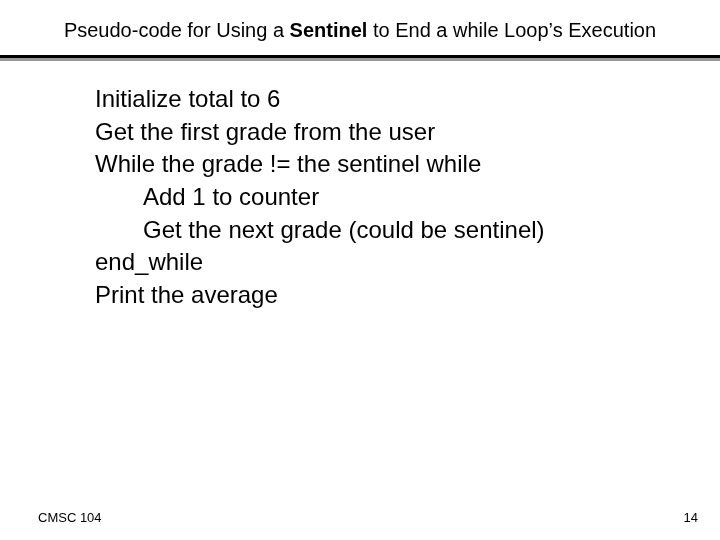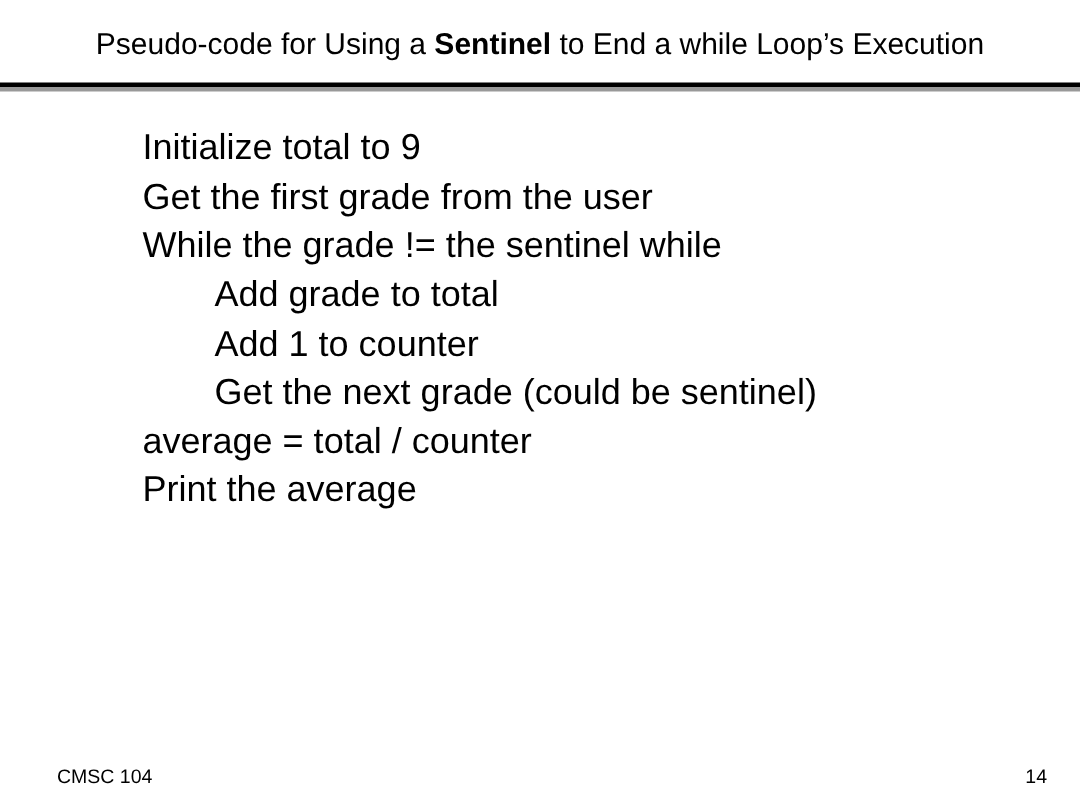--- a/index.html
+++ b/index.html
@@ -77,26 +77,25 @@
   <h1 class="title">
     <span>Pseudo-code for Using a </span><span class="bold">Sentinel</span><span> to End a while Loop’s Execution</span>
   </h1>
 
   <div class="divider">
     <div class="bar-dark"></div>
     <div class="bar-light"></div>
   </div>
 
   <div class="content">
-    <div class="line indent1">Initialize total to 9</div>
+    <div class="line indent1">Initialize total to 6</div>
     <div class="line indent1">Get the first grade from the user</div>
     <div class="line indent1">While the grade != the sentinel while</div>
-    <div class="line indent2">Add grade to total</div>
     <div class="line indent2">Add 1 to counter</div>
     <div class="line indent2">Get the next grade (could be sentinel)</div>
-    <div class="line indent1">average = total / counter</div>
+    <div class="line indent1">end_while</div>
     <div class="line indent1">Print the average</div>
   </div>
 
   <div class="footer-left">CMSC 104</div>
   <div class="footer-right">14</div>
 
 </div>
 
 </body></html>

